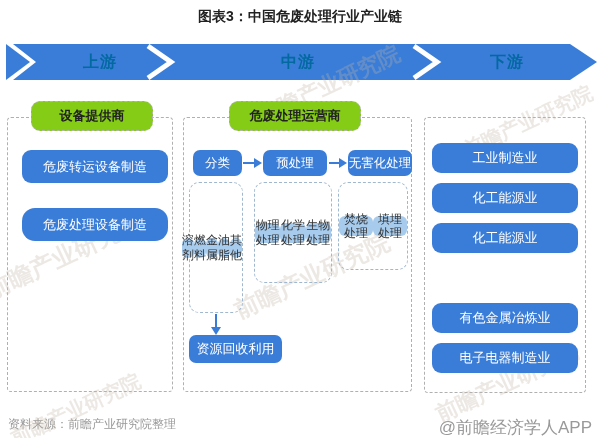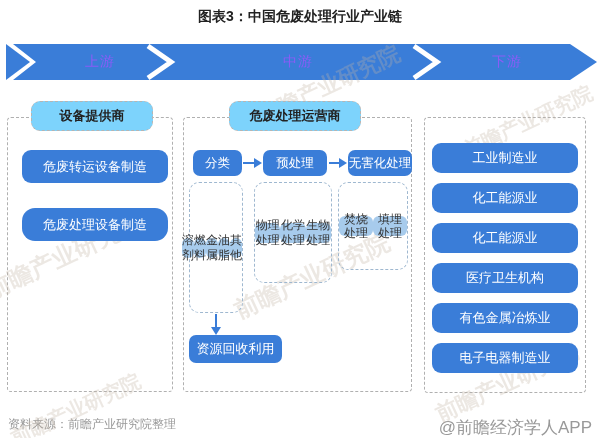--- a/index.html
+++ b/index.html
@@ -14,31 +14,31 @@
   *{margin:0;padding:0;box-sizing:border-box;}
   html,body{background:#fff;}
   body{font-family:"Liberation Sans","DejaVu Sans",sans-serif;}
   .stage{position:relative;width:600px;height:438px;background:#fff;overflow:hidden;}
 
   .page-title{position:absolute;top:8px;left:0;width:600px;text-align:center;
     font-size:14px;font-weight:bold;color:#222;}
 
   .banner{position:absolute;left:0;top:42px;width:600px;height:40px;}
   .banner-label{position:absolute;top:42px;height:40px;display:flex;align-items:center;
-    justify-content:center;color:#8b5cf6;font-size:14px;font-weight:normal;letter-spacing:1px;}
+    justify-content:center;color:#0369a1;font-size:16px;font-weight:bold;letter-spacing:1px;}
   .bl-1{left:30px;width:140px;}
   .bl-2{left:173px;width:250px;}
   .bl-3{left:440px;width:134px;}
 
   .col{position:absolute;border:1px dashed var(--dash-gray);border-radius:4px;background:transparent;}
   .col-left{left:7px;top:117px;width:166px;height:275px;}
   .col-mid{left:183px;top:117px;width:229px;height:275px;}
   .col-right{left:424px;top:117px;width:162px;height:276px;}
 
-  .col-header{position:absolute;top:101px;height:30px;background:#7dd3fc;
+  .col-header{position:absolute;top:101px;height:30px;background:#84cc16;
     border:1px dashed #b5b5b5;border-radius:9px;display:flex;align-items:center;
     justify-content:center;font-size:13px;font-weight:bold;color:#222;z-index:3;}
   .ch-left{left:31px;width:122px;}
   .ch-mid{left:229px;width:132px;}
   .ch-right{left:439px;width:132px;}
 
   .bluebox{position:absolute;background:var(--primary-blue);border-radius:9px;color:#fff;
     display:flex;align-items:center;justify-content:center;font-size:13px;z-index:2;}
   .up-1{left:22px;top:150px;width:146px;height:33px;}
   .up-2{left:22px;top:208px;width:146px;height:33px;border-radius:13px;}
@@ -147,20 +147,19 @@
 
   <svg class="flow-arrow" style="left:210px;top:314px;" width="12" height="21" viewBox="0 0 12 21">
     <line x1="6" y1="0" x2="6" y2="14" stroke="var(--primary-blue)" stroke-width="2"></line>
     <polygon points="1,13 11,13 6,21" fill="var(--primary-blue)"></polygon>
   </svg>
   <div class="bluebox recycle">资源回收利用</div>
 
   <div class="bluebox down-item dn-0">工业制造业</div>
   <div class="bluebox down-item dn-1">化工能源业</div>
   <div class="bluebox down-item dn-2">化工能源业</div>
-  <div class="bluebox down-item dn-3">医疗卫生机构</div>
   <div class="bluebox down-item dn-4">有色金属冶炼业</div>
   <div class="bluebox down-item dn-5">电子电器制造业</div>
 
   <div class="footer-source">资料来源：前瞻产业研究院整理</div>
   <div class="footer-credit">@前瞻经济学人APP</div>
 
 </div>
 
 </body></html>

